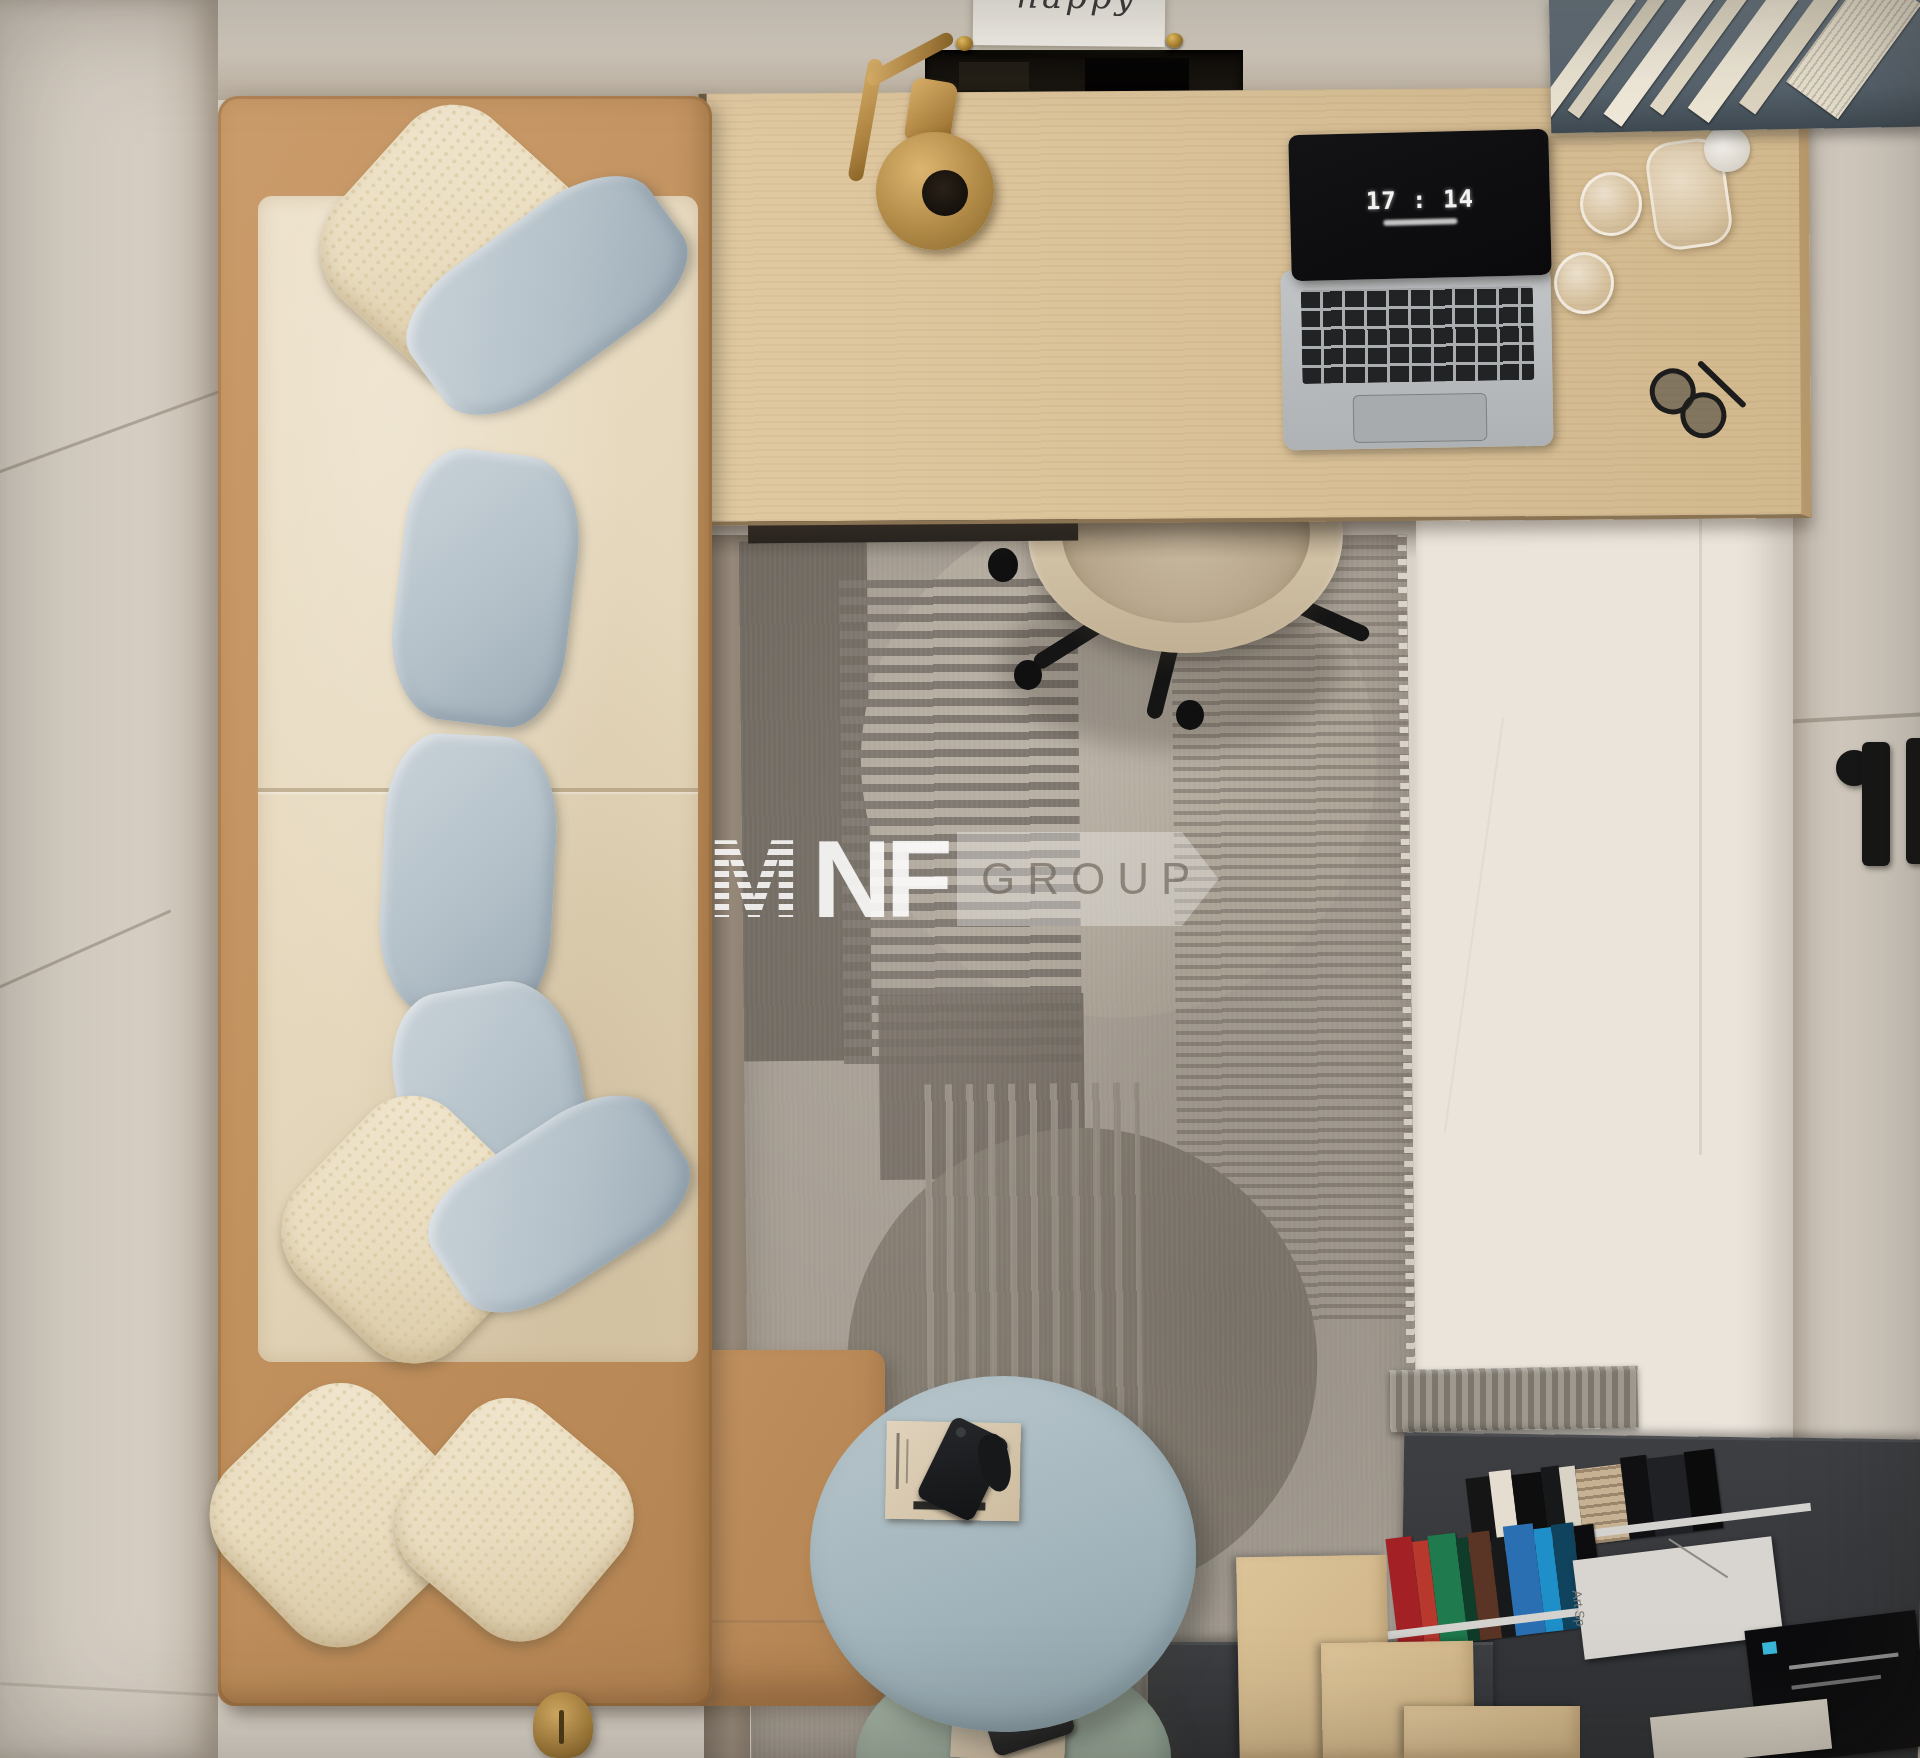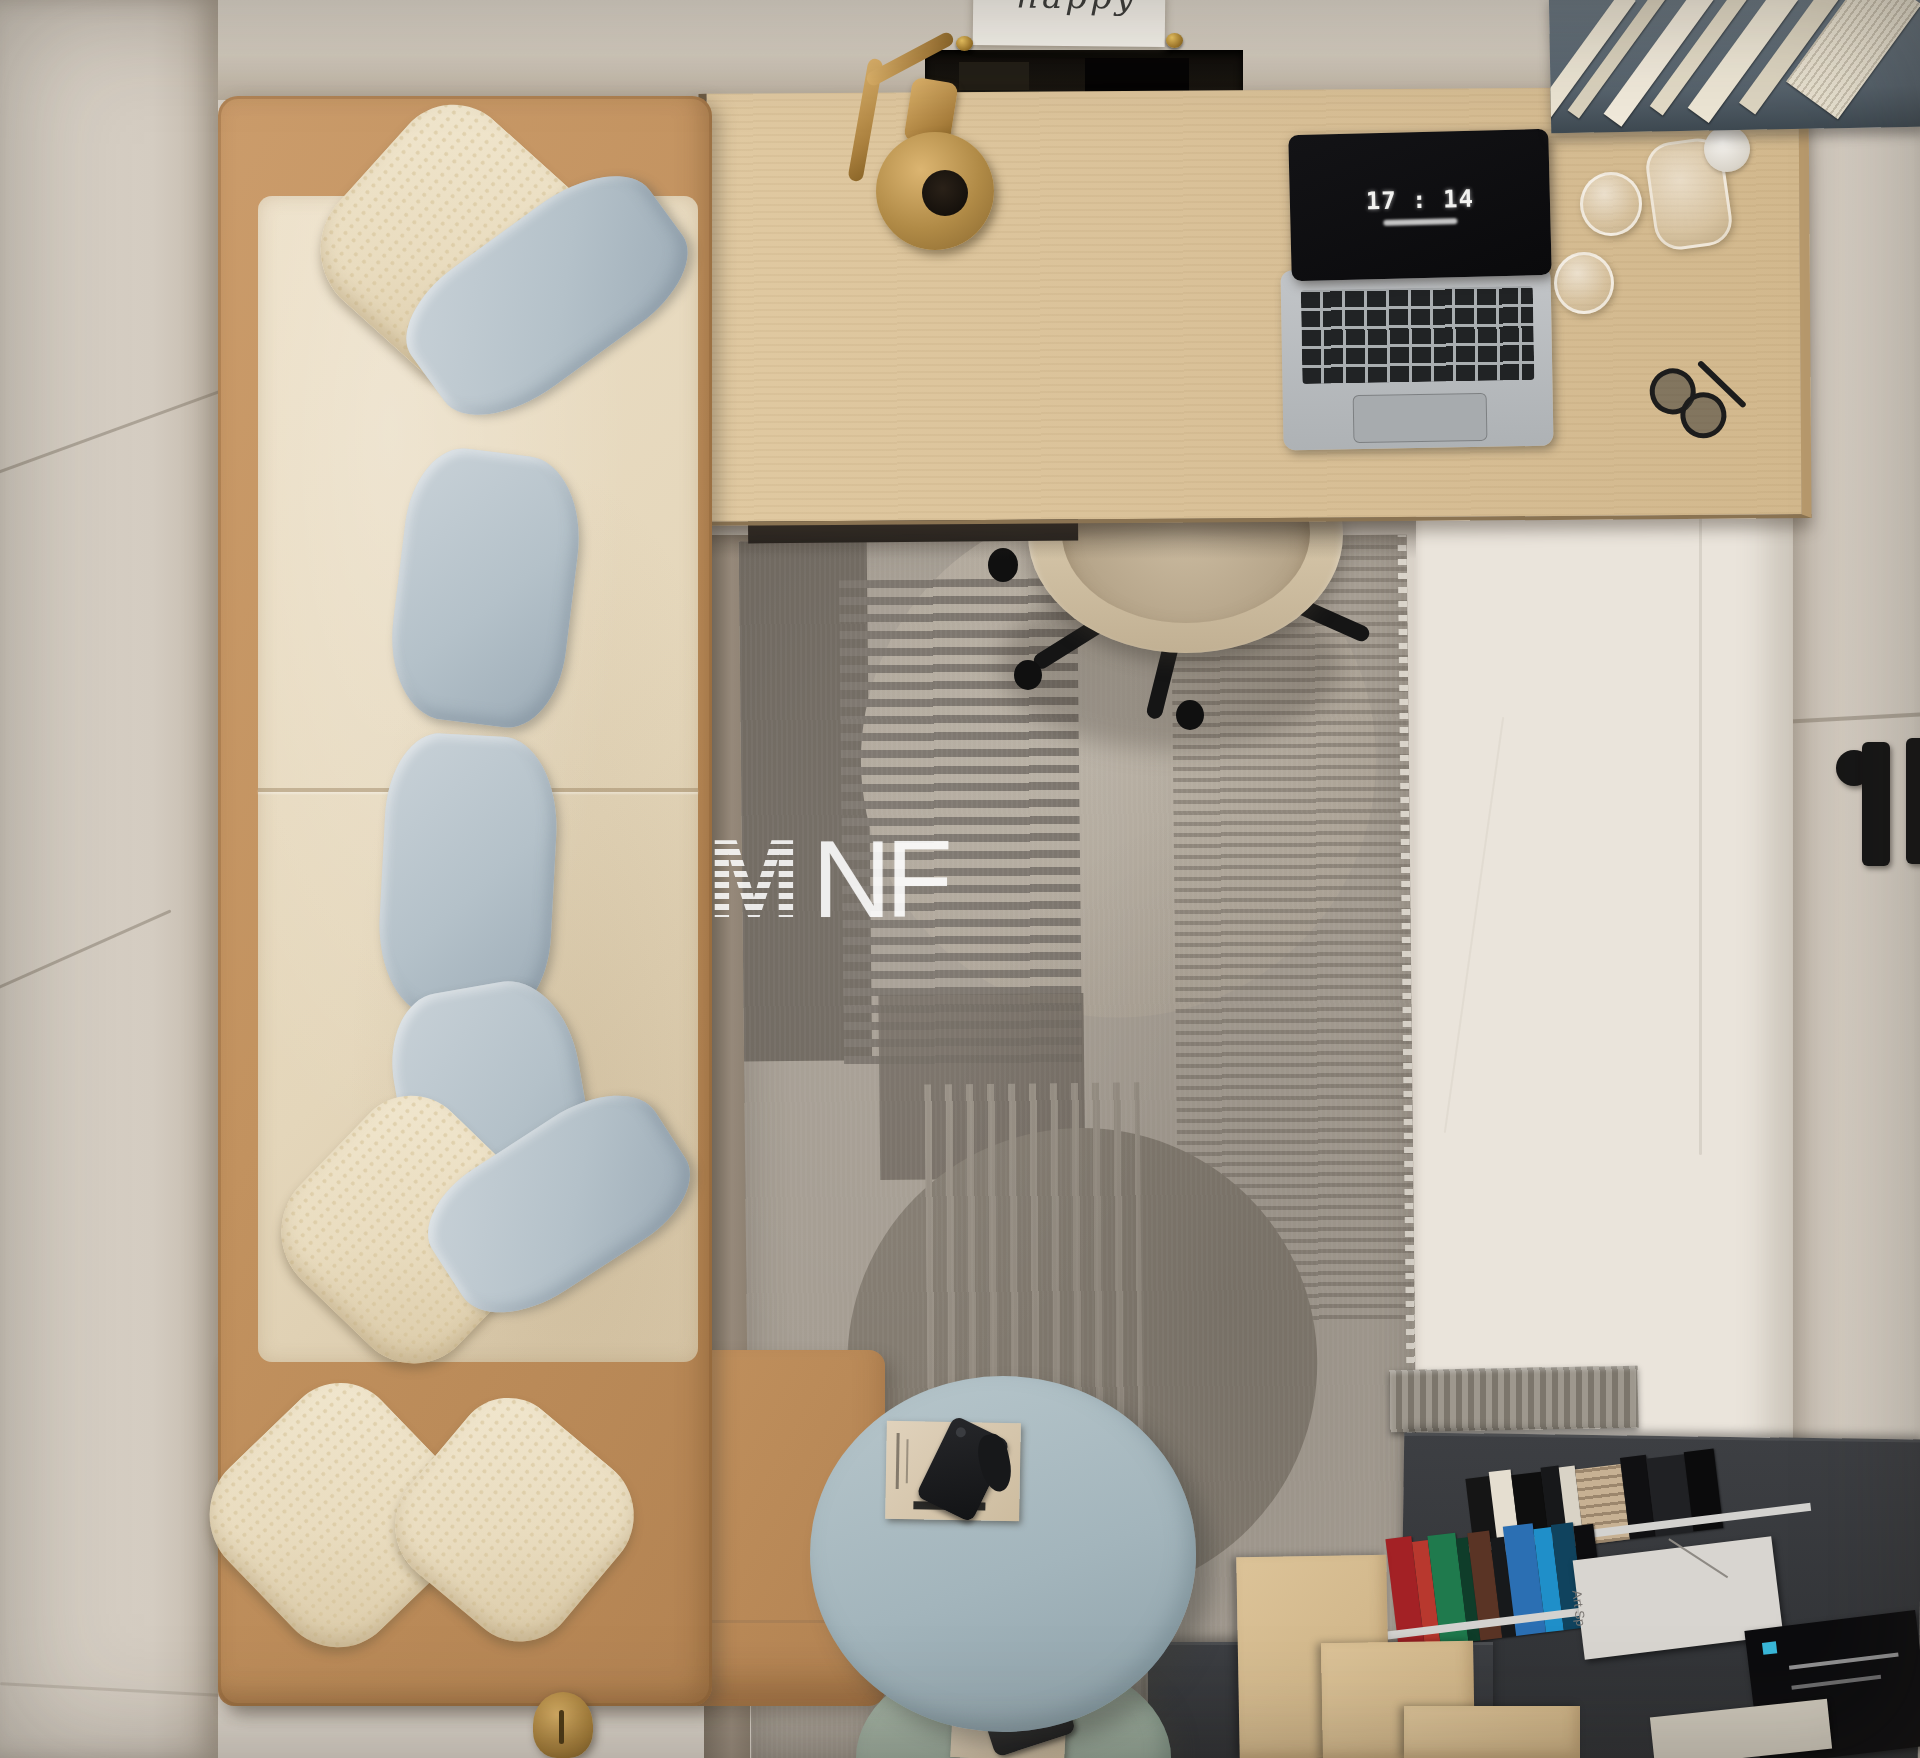--- a/index.html
+++ b/index.html
@@ -86,21 +86,21 @@
   .wood-box{background:linear-gradient(135deg,#dcc398,#cbb083);box-shadow:-4px 0 8px rgba(0,0,0,.35), inset -6px -6px 12px rgba(140,110,70,.3);}
   
   .table-blue{border-radius:50%;background:linear-gradient(160deg,#b8c7cc 0%,#a3b5bc 55%,#8da0a8 100%);box-shadow:16px 14px 22px rgba(60,60,55,.4), inset -8px -10px 20px rgba(110,130,138,.5);}
   .table-sage{border-radius:50%;background:linear-gradient(160deg,#a7b5a6 0%,#95a697 60%,#81948a 100%);box-shadow:10px -6px 18px rgba(60,60,55,.35), inset -8px -10px 18px rgba(100,120,108,.5);}
   .book-cover{background:linear-gradient(135deg,#e0d2bc,#cdbc9f);box-shadow:2px 3px 6px rgba(50,45,38,.5);}
   .phone{background:linear-gradient(145deg,#26272a,#121315);border-radius:9px;box-shadow:2px 3px 5px rgba(30,28,25,.6);}
   
   .handle{background:#161616;border-radius:6px;box-shadow:2px 3px 5px rgba(40,35,30,.5);}
   
   .watermark{display:flex;align-items:center;gap:10px;z-index:60;pointer-events:none;}
-  .wm-nf{font-size:110px;font-weight:normal;letter-spacing:-6px;color:rgba(255,255,255,.8);line-height:1;text-shadow:0 0 1px rgba(255,255,255,.4);}
+  .wm-nf{font-size:110px;font-weight:bold;letter-spacing:-6px;color:rgba(255,255,255,.8);line-height:1;text-shadow:0 0 1px rgba(255,255,255,.4);}
   .wm-box{width:262px;height:94px;background:rgba(255,255,255,.32);clip-path:polygon(0 0,86% 0,100% 50%,86% 100%,0 100%);display:flex;align-items:center;justify-content:center;}
   .wm-box span{font-size:44px;letter-spacing:12px;color:rgba(100,92,80,.62);font-weight:500;padding-left:8px;}
   .vignette{pointer-events:none;box-shadow:inset 0 0 120px rgba(40,35,28,.35);z-index:55;}
 </style>
 </head>
 <body>
 
 <div id="scene">
 
   <div class="abs left-wall" style="left:0;top:0;width:218px;height:1758px;"></div>
@@ -286,16 +286,19 @@
   <div class="abs watermark" style="left:706px;top:824px;">
     <svg width="96" height="104" viewBox="0 0 96 104">
       <defs>
         <pattern id="wm-st" width="12" height="11" patternUnits="userSpaceOnUse">
           <rect width="12" height="6" fill="rgba(255,255,255,0.85)"></rect>
         </pattern>
       </defs>
       <text x="48" y="90" text-anchor="middle" font-family="Liberation Sans, sans-serif" font-weight="bold" font-size="112" fill="url(#wm-st)">M</text>
     </svg>
     <div class="wm-nf">NF</div>
+    <div class="wm-box">
+      <span>GROUP</span>
+    </div>
   </div>
 
   <div class="abs vignette" style="left:0;top:0;width:1920px;height:1758px;"></div>
 </div>
 
 </body></html>

